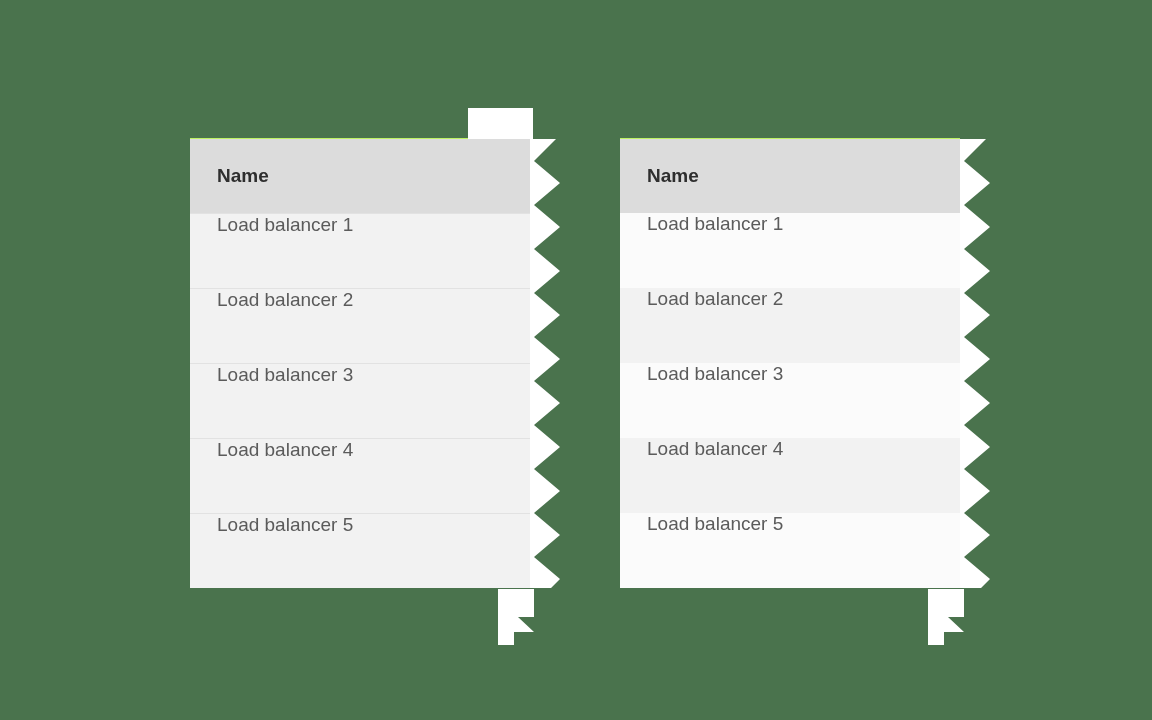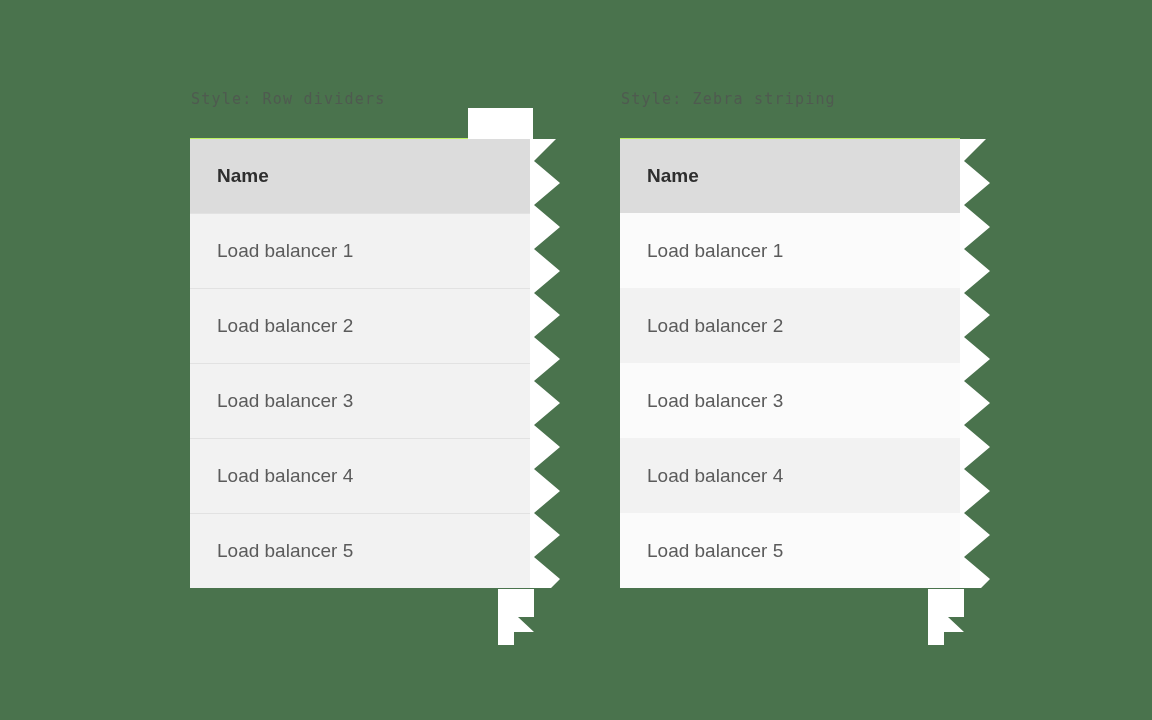--- a/index.html
+++ b/index.html
@@ -62,21 +62,20 @@
   }
   .table-header-text {
     font-size: 19px;
     font-weight: 700;
     color: #2e2e2e;
   }
 
   .table-row {
     height: 75px;
     display: flex;
-    align-items: center;
     padding-left: 27px;
     box-sizing: border-box;
   }
   .row-text {
     font-size: 19px;
     font-weight: 400;
     color: #5b5b5b;
   }
 
   
@@ -128,21 +127,20 @@
   .panel-group.left  .cursor-mark { left: 294px; top: 588px; }
   .panel-group.right .cursor-mark { left: 294px; top: 588px; }
 </style>
 </head>
 <body>
 
 <div class="stage">
 
   <div class="panel-group left">
 
-    <div class="style-label">Style: Row dividers</div>
 
     <div class="table-card rows-dividers">
 
       <div class="table-header">
         <span class="table-header-text">Name</span>
       </div>
 
       <div class="table-row">
         <span class="row-text">Load balancer 1</span>
       </div>
@@ -172,21 +170,20 @@
 
     <div class="cursor-mark">
       <svg width="62" height="58" viewBox="0 0 62 58" xmlns="http://www.w3.org/2000/svg">
         <path d="M14,1 L50,1 L50,29 L34,29 L50,44 L30,44 L30,57 L14,57 Z" fill="#ffffff"></path>
       </svg>
     </div>
   </div>
 
   <div class="panel-group right">
 
-    <div class="style-label">Style: Zebra striping</div>
 
     <div class="table-card rows-zebra">
 
       <div class="table-header">
         <span class="table-header-text">Name</span>
       </div>
 
       <div class="table-row odd">
         <span class="row-text">Load balancer 1</span>
       </div>

